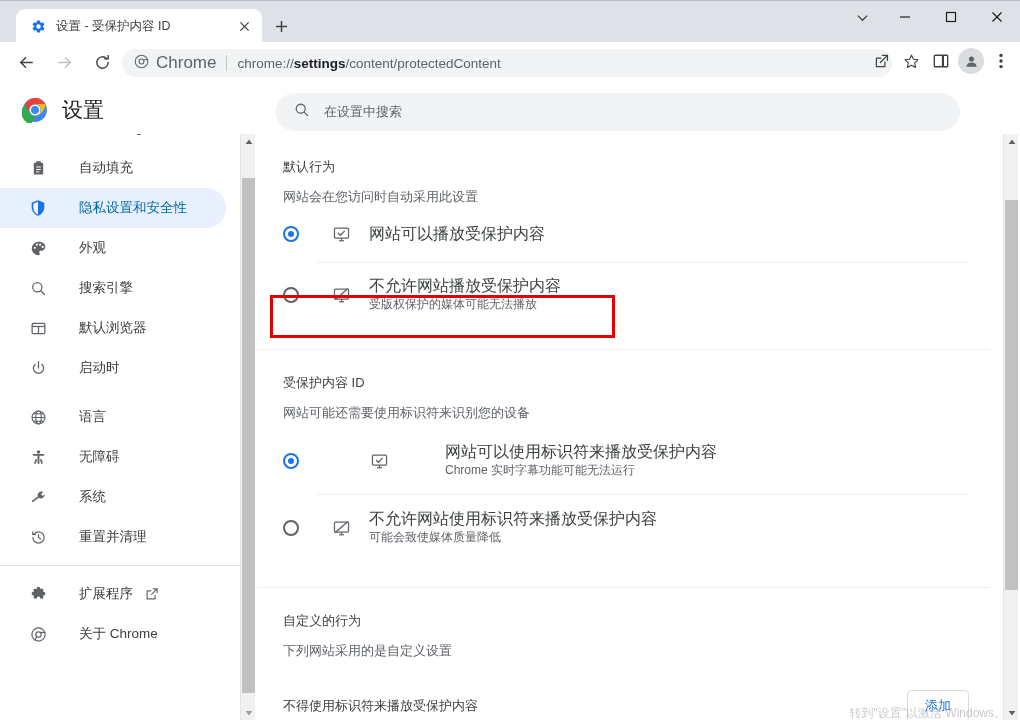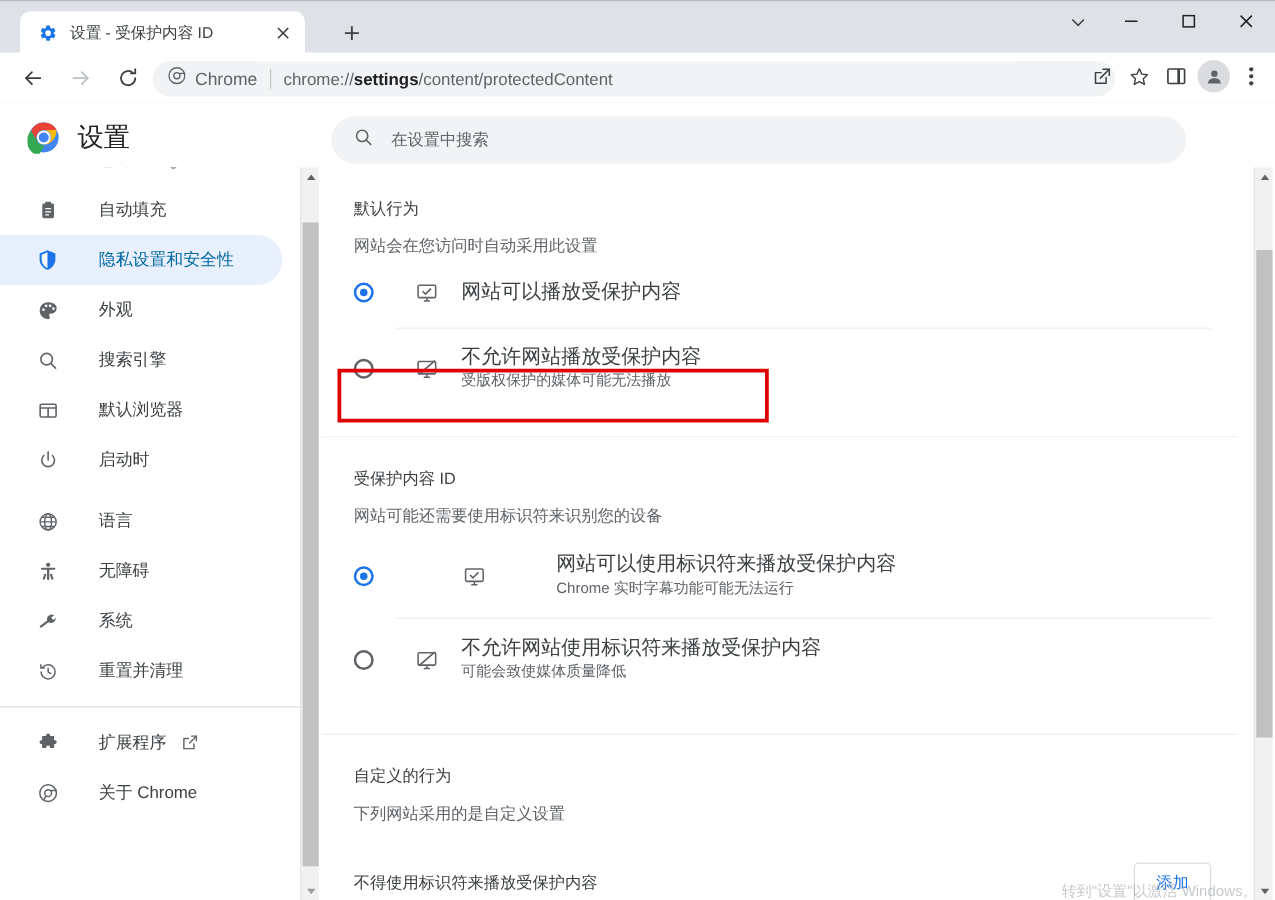--- a/index.html
+++ b/index.html
@@ -16,21 +16,21 @@
   #titlebar {
     position: absolute; left: 0; top: 0; width: 1020px; height: 42px;
     background: #dee1e6;
     border-top: 1px solid #b6bac0;
   }
 
   #tabstrip { position: absolute; left: 0; top: 0; height: 42px; }
 
   .tab {
     position: absolute; left: 16px; top: 8px;
-    width: 228px; height: 34px;
+    width: 246px; height: 34px;
     background: #ffffff;
     border-radius: 9px 9px 0 0;
     display: flex; align-items: center;
     padding: 0 8px 0 14px;
   }
   .tab-favicon {
     width: 16px; height: 16px; flex: 0 0 16px;
     display: flex; align-items: center; justify-content: center;
   }
   .tab-title {
@@ -76,21 +76,21 @@
 
   #omnibox {
     position: absolute; left: 122px; top: 7px;
     width: 770px; height: 28px;
     background: #f1f3f4;
     border-radius: 14px;
     display: flex; align-items: center;
     padding: 0 10px 0 12px;
   }
   #omni-chrome-label {
-    font-size: 14px; color: #5f6368; margin-left: 7px;
+    font-size: 17px; color: #5f6368; margin-left: 7px;
   }
   #omni-sep {
     width: 1px; height: 16px; background: #c4c7c5; margin: 0 10px;
   }
   #omni-url {
     font-size: 13.5px; color: #5f6368; white-space: nowrap;
   }
   #omni-url b { color: #202124; font-weight: 700; }
 
   #toolbar-right {
@@ -120,21 +120,21 @@
     position: absolute; left: 0; top: 0; width: 1020px; height: 56px;
     background: #ffffff;
     display: flex; align-items: center;
   }
   #chrome-logo { margin-left: 22px; width: 26px; height: 26px; }
   #settings-title {
     margin-left: 14px;
     font-size: 21px; color: #202124; font-weight: 400;
   }
   #searchbox {
-    position: absolute; left: 265px; top: 11px;
+    position: absolute; left: 276px; top: 11px;
     width: 684px; height: 38px;
     background: #f1f3f4;
     border-radius: 19px;
     display: flex; align-items: center;
     padding-left: 18px;
   }
   #searchbox .ph {
     font-size: 13px; color: #5f6368; margin-left: 14px;
   }
 

